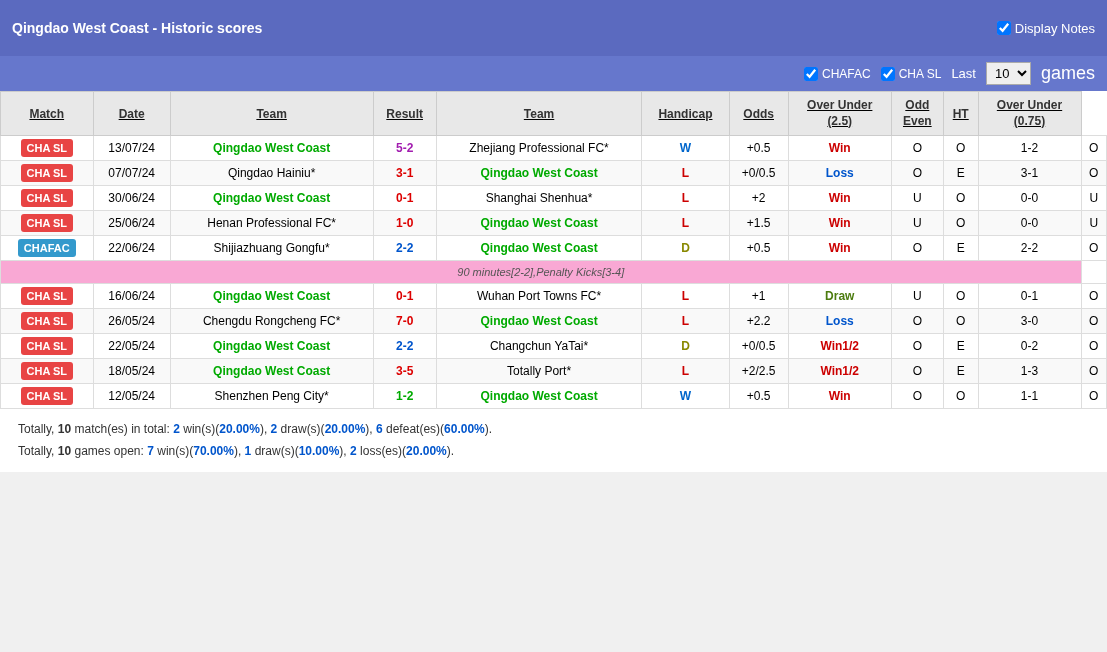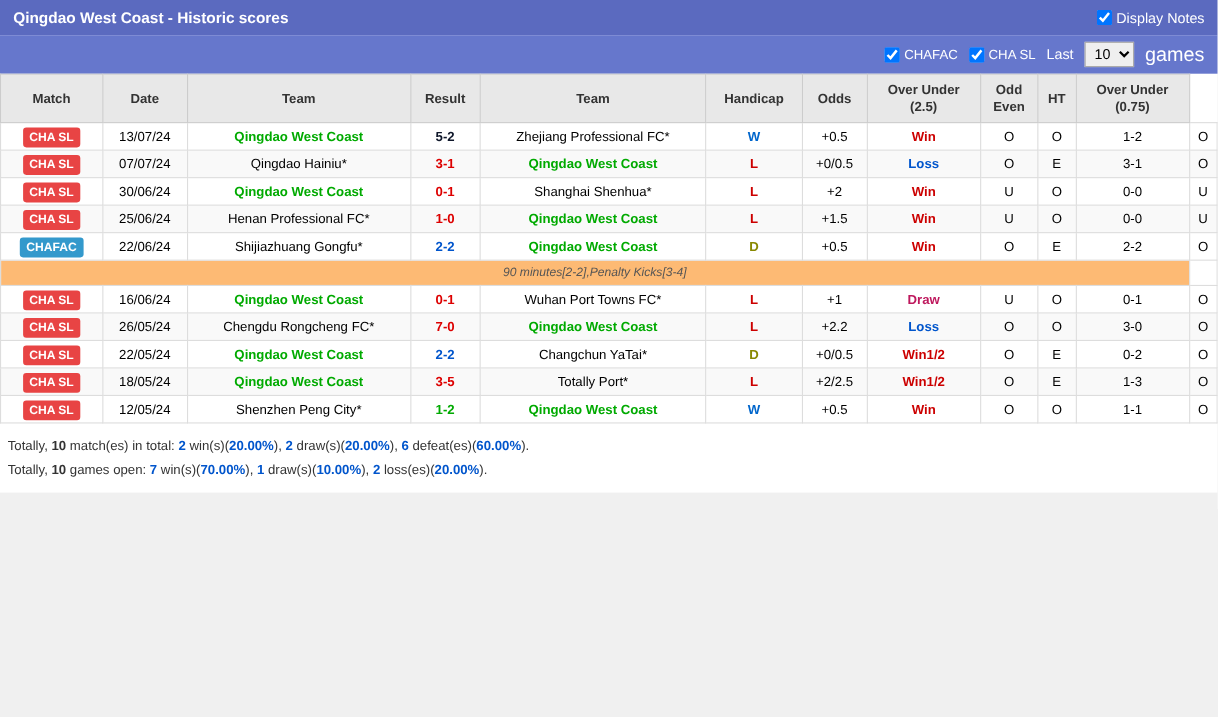--- a/index.html
+++ b/index.html
@@ -1,35 +1,35 @@
 <!DOCTYPE html>
 <html><head>
   <meta charset="utf-8">
   <style>
     * { box-sizing: border-box; margin: 0; padding: 0; }
     body { font-family: Arial, sans-serif; font-size: 12px; background: #f0f0f0; }
     .container { width: 1107px; background: #fff; }
-    .header { background: #5b6abf; color: white; padding: 8px 12px; display: flex; align-items: center; justify-content: space-between; }
+    .header { background: #5b6abf; color: white; padding: 20px 12px; display: flex; align-items: center; justify-content: space-between; }
     .header-title { font-size: 14px; font-weight: bold; }
     .header-right { display: flex; align-items: center; gap: 6px; font-size: 13px; }
     .checkbox-label { display: flex; align-items: center; gap: 4px; }
     .checkbox-label input { width: 14px; height: 14px; }
     .filter-bar { background: #6677cc; color: white; padding: 6px 12px; display: flex; align-items: center; justify-content: flex-end; gap: 10px; }
     .filter-bar .last-label { font-size: 13px; }
     .filter-bar select { padding: 2px 4px; font-size: 13px; border: 1px solid #aaa; }
     .filter-bar .games-label { font-size: 18px; }
     table { width: 100%; border-collapse: collapse; }
-    thead tr { background: #e8e8e8; }
+    thead tr { background: #e8e8e8; text-decoration: underline; }
     thead th { padding: 6px 4px; text-align: center; border: 1px solid #ccc; font-size: 12px; font-weight: bold; color: #333; vertical-align: middle; }
     tbody tr { border: 1px solid #ddd; }
     tbody tr:nth-child(even) { background: #f9f9f9; }
     tbody tr:nth-child(odd) { background: #ffffff; }
     td { padding: 5px 4px; text-align: center; border: 1px solid #ddd; font-size: 12px; vertical-align: middle; }
-    .note-row td { background: #fdba74; color: #555; font-style: italic; font-size: 11px; }
-    .summary { padding: 10px 7px; font-size: 12px; color: #333; line-height: 1.8; }
+    .note-row td { background: #f9a8d4; color: #555; font-style: italic; font-size: 11px; }
+    .summary { padding: 10px 18px; font-size: 12px; color: #333; line-height: 1.8; }
     .summary span.bold { font-weight: bold; }
     .summary span.blue-bold { font-weight: bold; color: #0055cc; }
     .header-over { line-height: 1.3; }
   </style>
 </head>
 <body>
 
 <div class="container">
 
   <div class="header">
@@ -76,21 +76,21 @@
         <th class="header-over">Over Under<br>(0.75)</th>
       </tr>
     </thead>
     <tbody id="table-body">
     <tr>
     <td>
       <span style="background:#e84444;color:white;padding:3px 6px;border-radius:3px;font-size:11px;font-weight:bold;">CHA SL</span>
     </td>
     <td>13/07/24</td>
     <td style="color:#00aa00;font-weight:bold;">Qingdao West Coast</td>
-    <td style="color:#0f172a;font-weight:bold;">5-2</td>
+    <td style="color:#a21caf;font-weight:bold;">5-2</td>
     <td style="">Zhejiang Professional FC*</td>
     <td style="color:#0066cc;font-weight:bold;">W</td>
     <td>+0.5</td>
     <td style="color:#cc0000;font-weight:bold;">Win</td>
     <td>O</td>
     <td>O</td>
     <td>1-2</td>
     <td>O</td>
   </tr>
         <tr>
@@ -163,21 +163,21 @@
         <tr>
     <td>
       <span style="background:#e84444;color:white;padding:3px 6px;border-radius:3px;font-size:11px;font-weight:bold;">CHA SL</span>
     </td>
     <td>16/06/24</td>
     <td style="color:#00aa00;font-weight:bold;">Qingdao West Coast</td>
     <td style="color:#dd0000;font-weight:bold;">0-1</td>
     <td style="">Wuhan Port Towns FC*</td>
     <td style="color:#cc0000;font-weight:bold;">L</td>
     <td>+1</td>
-    <td style="color:#be185d;font-weight:bold;">Draw</td>
+    <td style="color:#4d7c0f;font-weight:bold;">Draw</td>
     <td>U</td>
     <td>O</td>
     <td>0-1</td>
     <td>O</td>
   </tr>
         <tr>
     <td>
       <span style="background:#e84444;color:white;padding:3px 6px;border-radius:3px;font-size:11px;font-weight:bold;">CHA SL</span>
     </td>
     <td>26/05/24</td>

